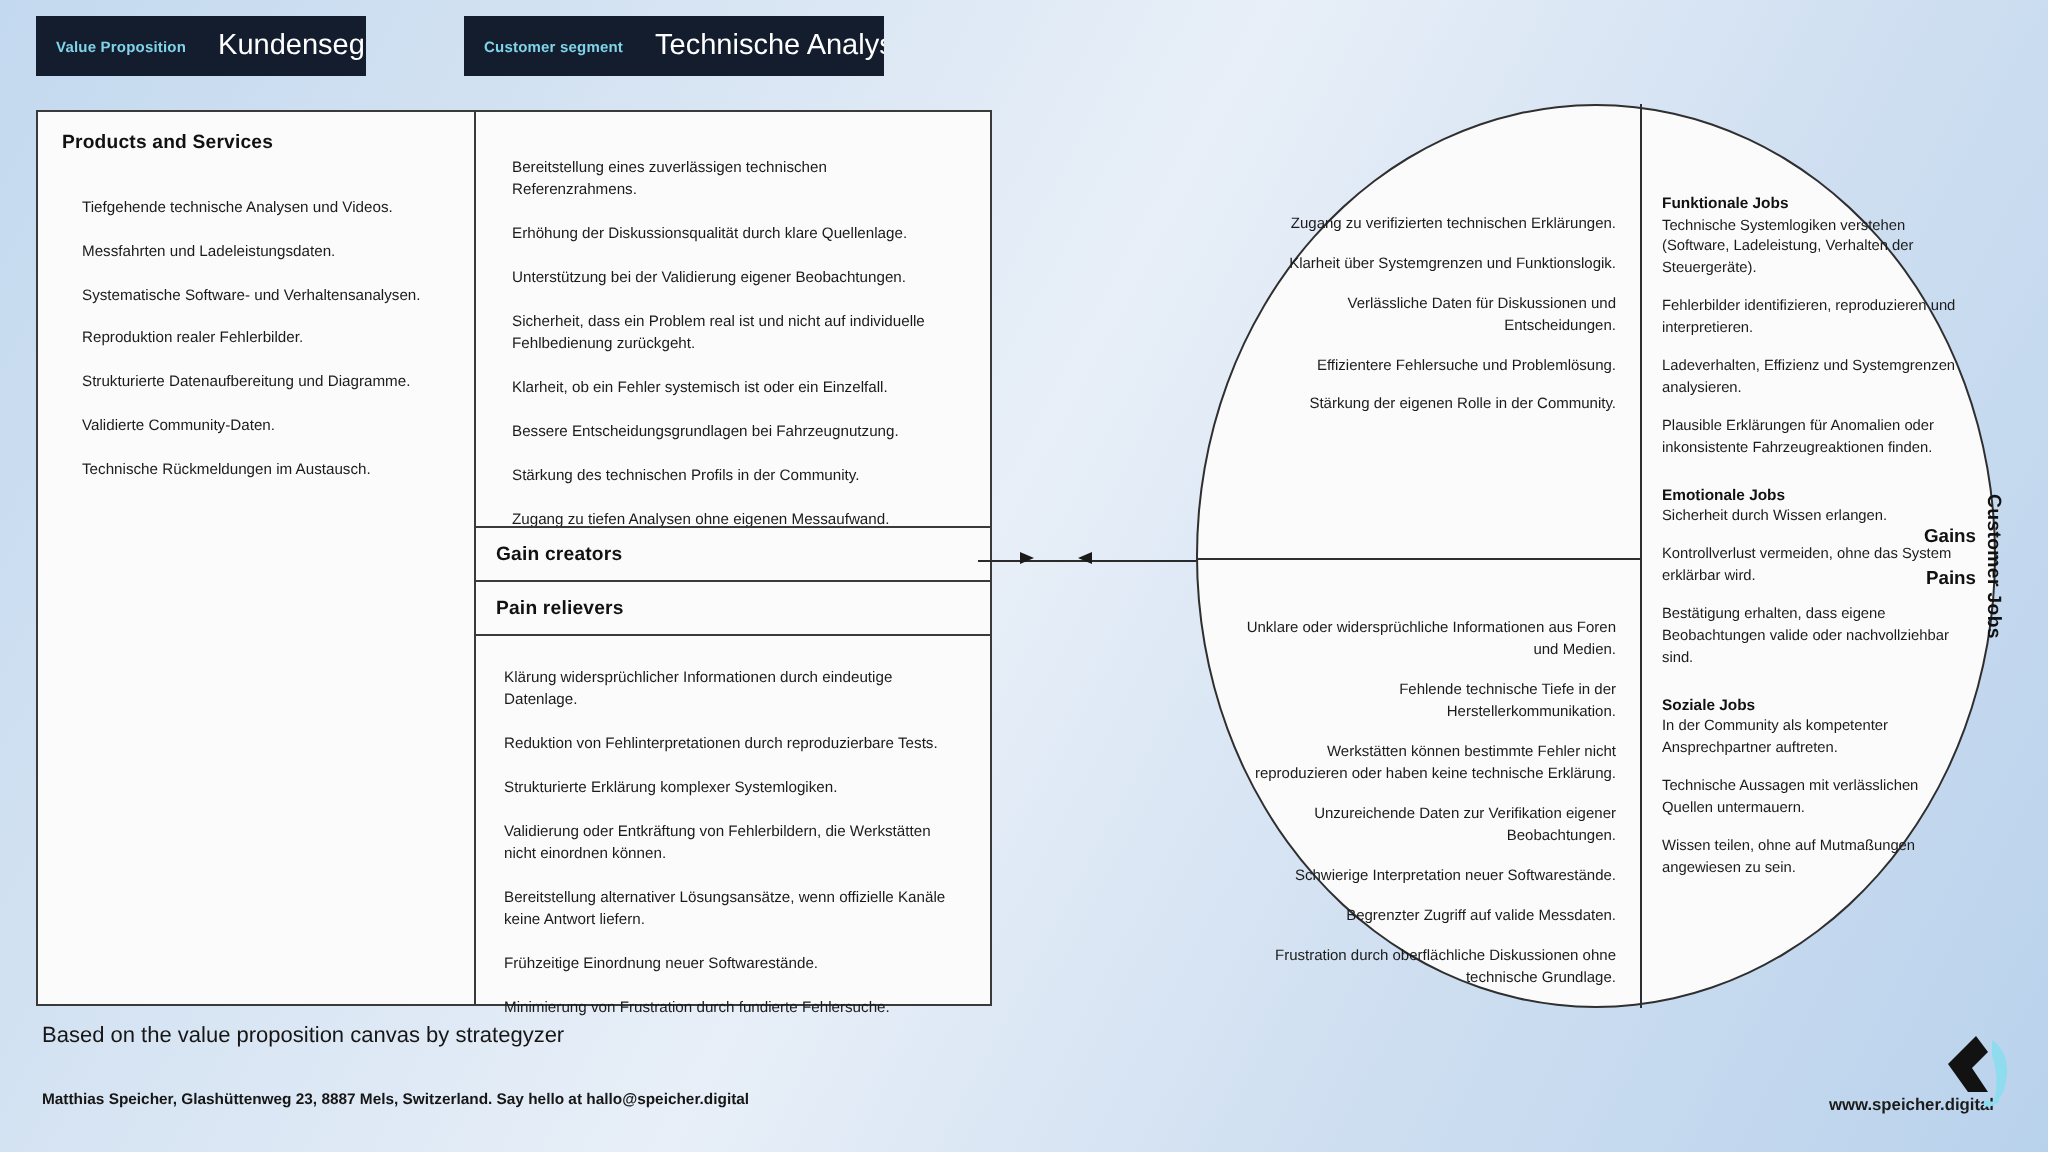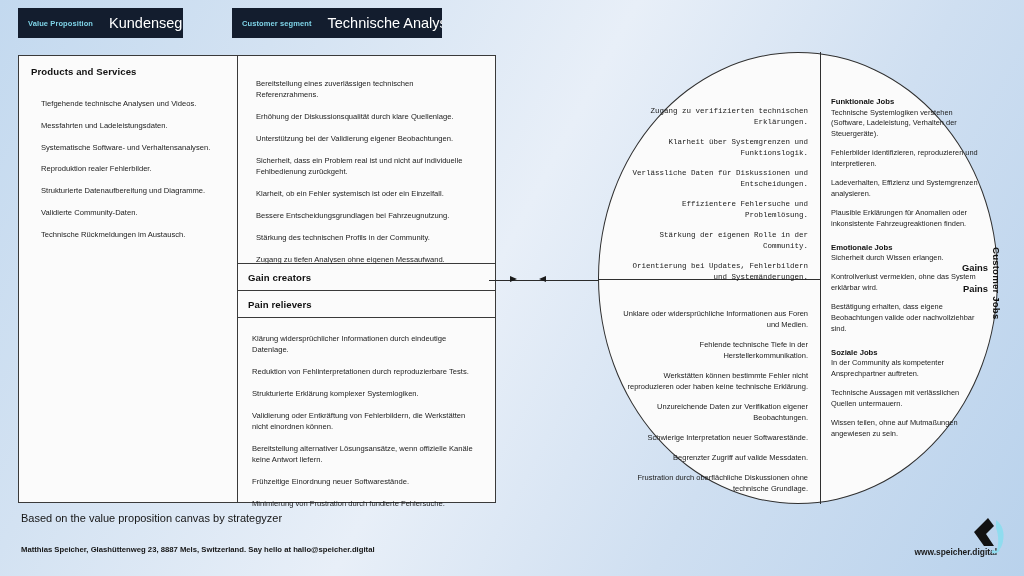--- a/index.html
+++ b/index.html
@@ -151,21 +151,20 @@
     position: absolute;
     left: 0; top: 227px;
     width: 223px; height: 1.2px;
     background: #2f2f2f;
   }
   .gains-pane {
     position: absolute;
     left: 0; top: 0; width: 222px; height: 227px;
     padding: 54px 12px 0 18px;
     text-align: right;
-    font-family: Liberation Mono, monospace;
   }
   .pains-pane {
     position: absolute;
     left: 0; top: 228px; width: 222px; height: 224px;
     padding: 28px 12px 0 18px;
     text-align: right;
   }
   .circ-list li {
     list-style: none;
     font-size: 7.5px;
@@ -296,21 +295,20 @@
   <div class="circle-vline"></div>
   <div class="circle-hline"></div>
 
   <div class="gains-pane">
     <ul class="circ-list" id="gains-list">
         <li>Zugang zu verifizierten technischen Erklärungen.</li>
         <li>Klarheit über Systemgrenzen und Funktionslogik.</li>
         <li>Verlässliche Daten für Diskussionen und Entscheidungen.</li>
         <li>Effizientere Fehlersuche und Problemlösung.</li>
         <li>Stärkung der eigenen Rolle in der Community.</li>
-        <li>Orientierung bei Updates, Fehlerbildern und Systemänderungen.</li>
       </ul>
   </div>
   <span class="corner-label" id="label-gains">Gains</span>
 
   <span class="corner-label" id="label-pains">Pains</span>
   <div class="pains-pane">
     <ul class="circ-list" id="pains-list">
         <li>Unklare oder widersprüchliche Informationen aus Foren und Medien.</li>
         <li>Fehlende technische Tiefe in der Herstellerkommunikation.</li>
         <li>Werkstätten können bestimmte Fehler nicht reproduzieren oder haben keine technische Erklärung.</li>

